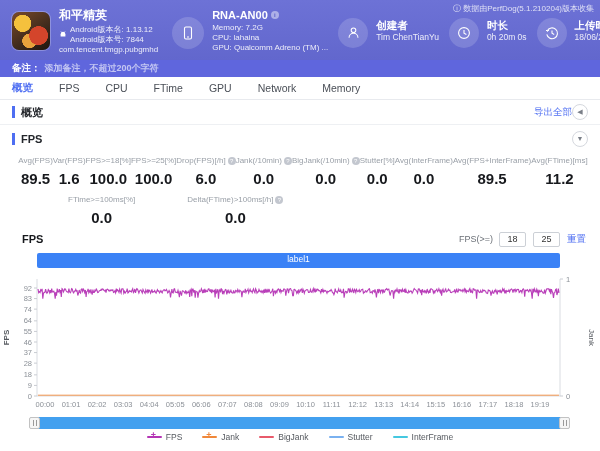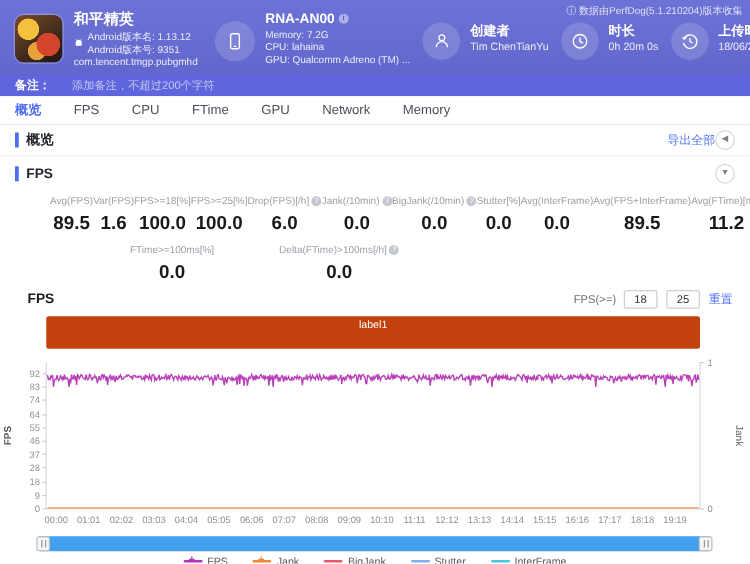--- a/index.html
+++ b/index.html
@@ -34,57 +34,57 @@
   .dev-line { font-size:8px; color:rgba(255,255,255,.88); white-space:nowrap; }
   .meta-block { display:flex; align-items:center; margin-left:10px;justify-content:flex-end; }
   .meta-col { margin-left:8px; line-height:1.4; }
   .meta-label { font-size:10.5px; font-weight:700; }
   .meta-value { font-size:8.5px; color:rgba(255,255,255,.88); white-space:nowrap; }
   .mcircle { width:30px; height:30px; flex:0 0 30px; }
 
   
   .note-bar { height:17px; background:#5f66dd; display:flex; align-items:center; padding:0 12px; }
   .note-label { font-size:9.5px; font-weight:700; color:#fff; }
-  .note-hint { font-size:9px; color:rgba(255,255,255,.62); margin-left:17px; }
+  .note-hint { font-size:9px; color:rgba(255,255,255,.62); margin-left:4px;font-weight:bold; }
 
   
   .tabbar { height:23px; display:flex; align-items:center; padding:0 12px; gap:26px;
     border-bottom:1px solid #e8eaee; background:#fff; }
   .tab { font-size:10.5px; color:#4a4f57; cursor:pointer; }
   .tab.active { color:#4e6ef2; font-weight:700; }
 
   
   .sect-row { height:25px; display:flex; align-items:center; padding:0 12px;
     border-bottom:1px solid #eef0f3; }
   .sect-title { font-size:11px; font-weight:700; color:#23262b; border-left:3px solid #4e6ef2;
     padding-left:6px; line-height:12px; }
   .spacer { flex:1; }
   .export-link { font-size:9.5px; color:#4e6ef2; cursor:pointer; }
   .round-btn { width:16px; height:16px; border-radius:50%; border:1px solid #d5d8de; background:#fff;
     color:#7a7f88; font-size:7px; line-height:14px; text-align:center; cursor:pointer; }
 
   
   .fps-title-row { height:23px; display:flex; align-items:center; padding:0 12px; margin-top:2px; }
-  .stats-row { display:flex; justify-content:flex-start; padding:6px 34px 2px 40px; }
-  .stats-row.second { justify-content:flex-start; gap:52px; padding-left:68px;margin-left:36px; }
+  .stats-row { display:flex; justify-content:center; padding:6px 34px 2px 40px; }
+  .stats-row.second { justify-content:flex-start; gap:52px; padding-left:68px; }
   .stat-cell { text-align:center; }
   .stat-label { font-size:8px; color:#9aa0a8; white-space:nowrap; display:flex; align-items:center;
     justify-content:center; gap:2px; }
   .q-icon { display:inline-block; width:8px; height:8px; border-radius:50%; background:#c3c7cf;
     color:#fff; font-size:6px; line-height:8px; text-align:center; cursor:pointer; }
   .stat-value { font-size:15px; font-weight:700; color:#17191d; margin-top:5px; }
 
   .chart-ctrl-row { display:flex; align-items:center; padding:2px 14px 0 22px; height:20px; }
   .chart-name { font-size:11px; font-weight:700; color:#17191d; }
   .ctrl-label { font-size:9px; color:#6b7077; margin-right:6px; }
   .ctrl-input { width:27px; height:15px; border:1px solid #ccd0d6; border-radius:2px; font-size:9px;
     text-align:center; color:#333; margin-right:7px; font-family:inherit; }
   .reset-link { font-size:9.5px; color:#4e6ef2; cursor:pointer; }
 
-  .label-band { margin:5px 40px 4px 37px; height:26px; border-radius:2px; background:#c2410c;
+  .label-band { margin:5px 40px 4px 37px; height:15px; border-radius:2px; background:#3b82f6;
     color:#fff; font-size:8.5px; text-align:center; line-height:13px; }
 
   .chart-wrap { position:relative; }
   .slider { position:relative; height:12px; margin:1px 31px 0 30px; }
   .slider-track { position:absolute; inset:0; background:#42a0ef; border-radius:2px; }
   .slider-handle { position:absolute; top:0; width:11px; height:12px; background:#f6f6f6;
     border:1px solid #c2c2c2; border-radius:2px; display:flex; align-items:center; justify-content:center; cursor:ew-resize; }
   .slider-handle.left { left:-1px; } .slider-handle.right { right:-1px; }
   .grip { width:4px; height:6px; border-left:1px solid #9a9a9a; border-right:1px solid #9a9a9a; }
 
@@ -105,21 +105,21 @@
     <div class="app-info">
       <div class="app-title">和平精英</div>
       <div class="app-ver-row">
         <svg class="android-icon" viewBox="0 0 10 10">
           <path d="M2 4 a3 3 0 0 1 6 0 v3 h-6 z" fill="#fff"></path>
           <line x1="3" y1="1.4" x2="2.2" y2="0.3" stroke="#fff" stroke-width=".7"></line>
           <line x1="7" y1="1.4" x2="7.8" y2="0.3" stroke="#fff" stroke-width=".7"></line>
         </svg>
         <div>
           <div class="app-line">Android版本名: 1.13.12</div>
-          <div class="app-line">Android版本号: 9351</div>
+          <div class="app-line">Android版本号: 7844</div>
         </div>
       </div>
       <div class="app-line">com.tencent.tmgp.pubgmhd</div>
     </div>
   </div>
 
   <div class="v-divider"></div>
 
   <div class="dev-block">
     <div class="circle-ic">

